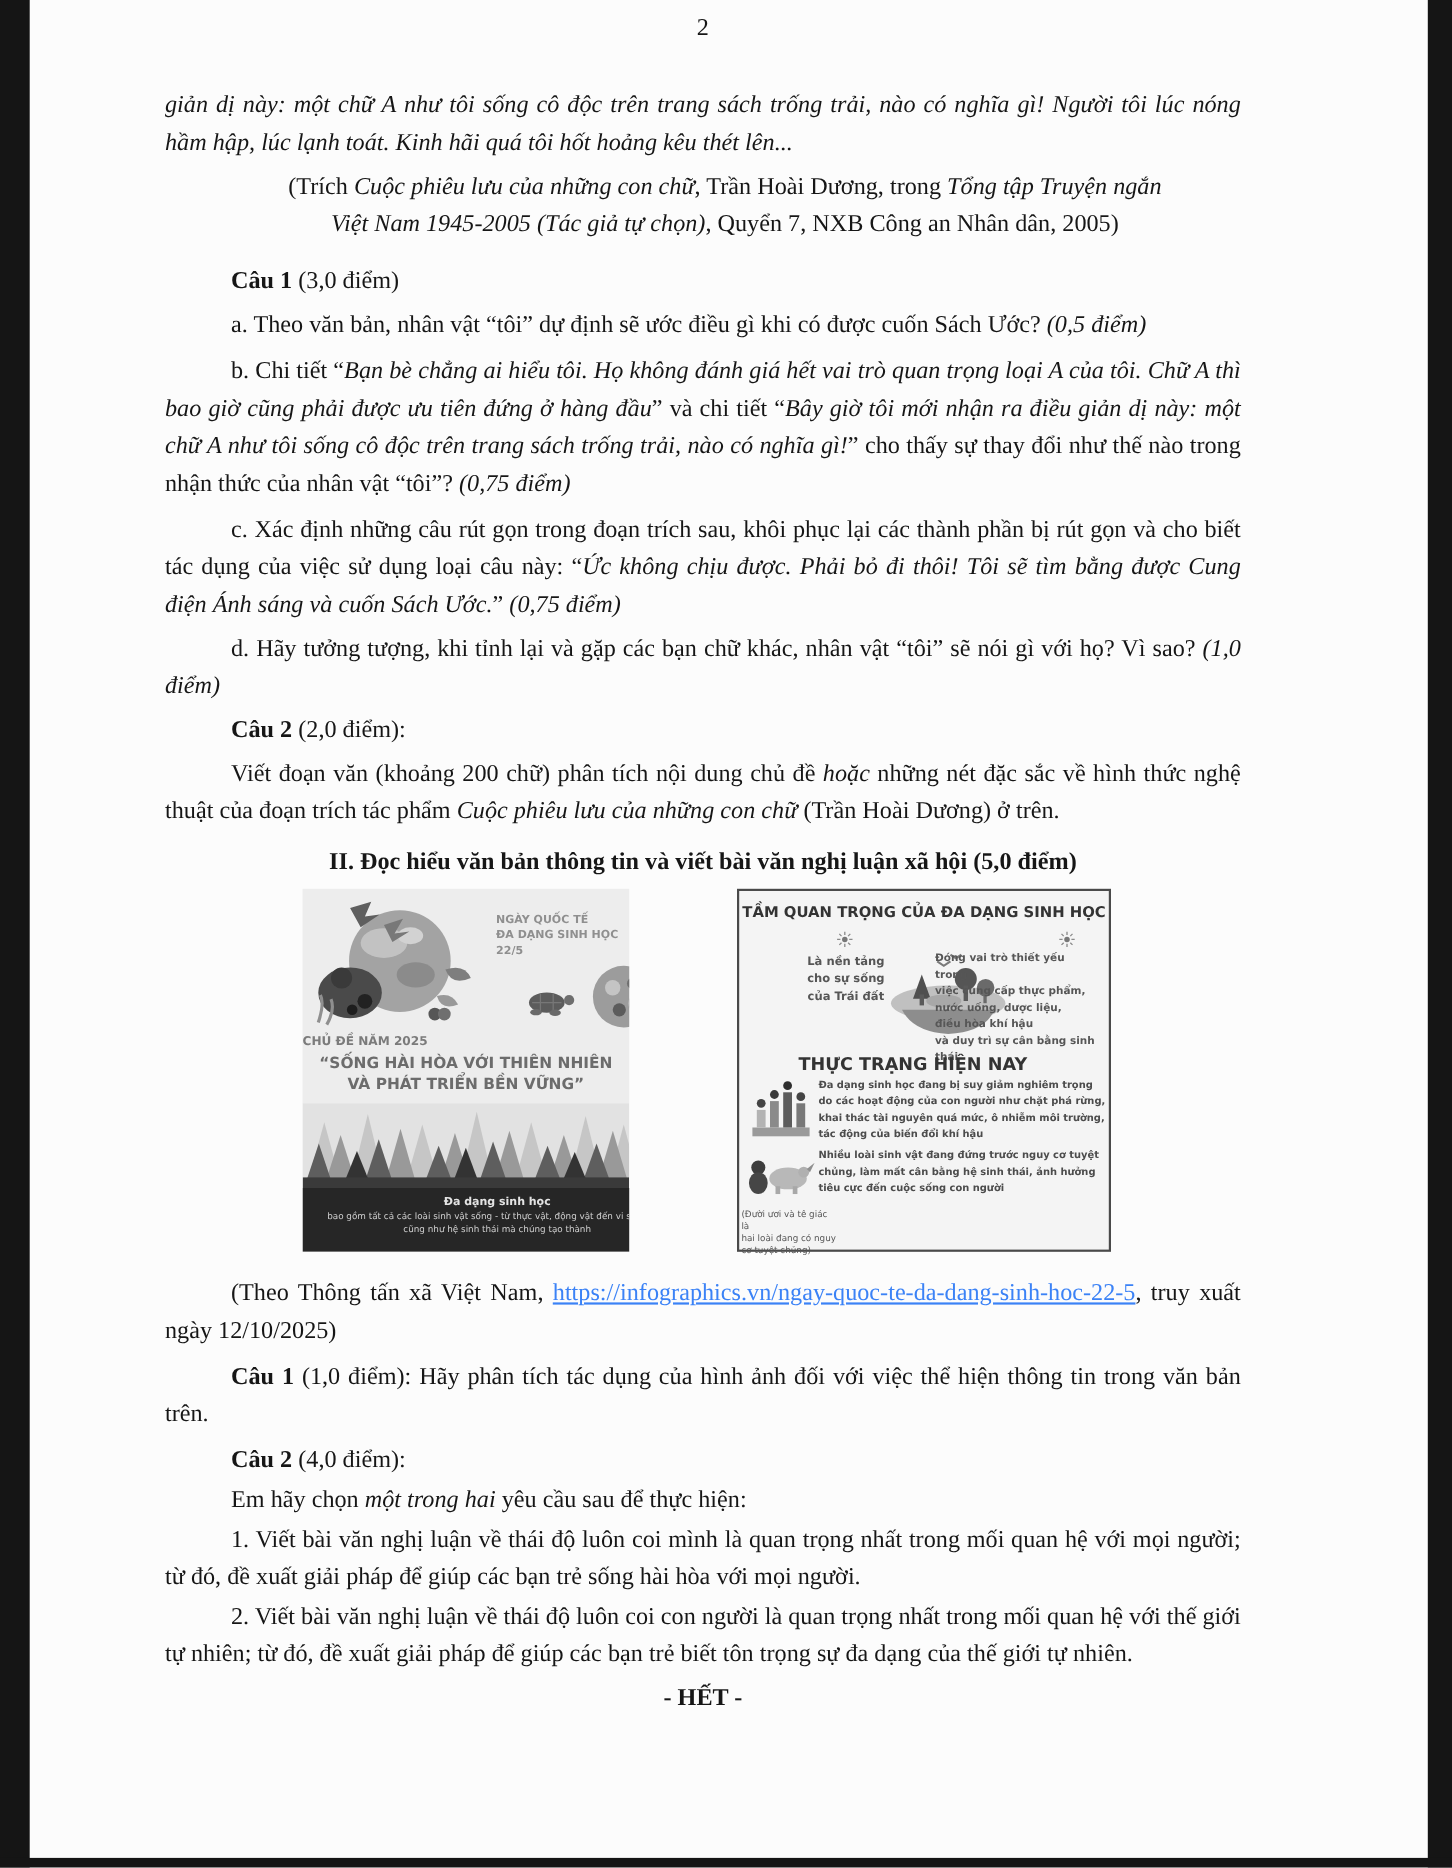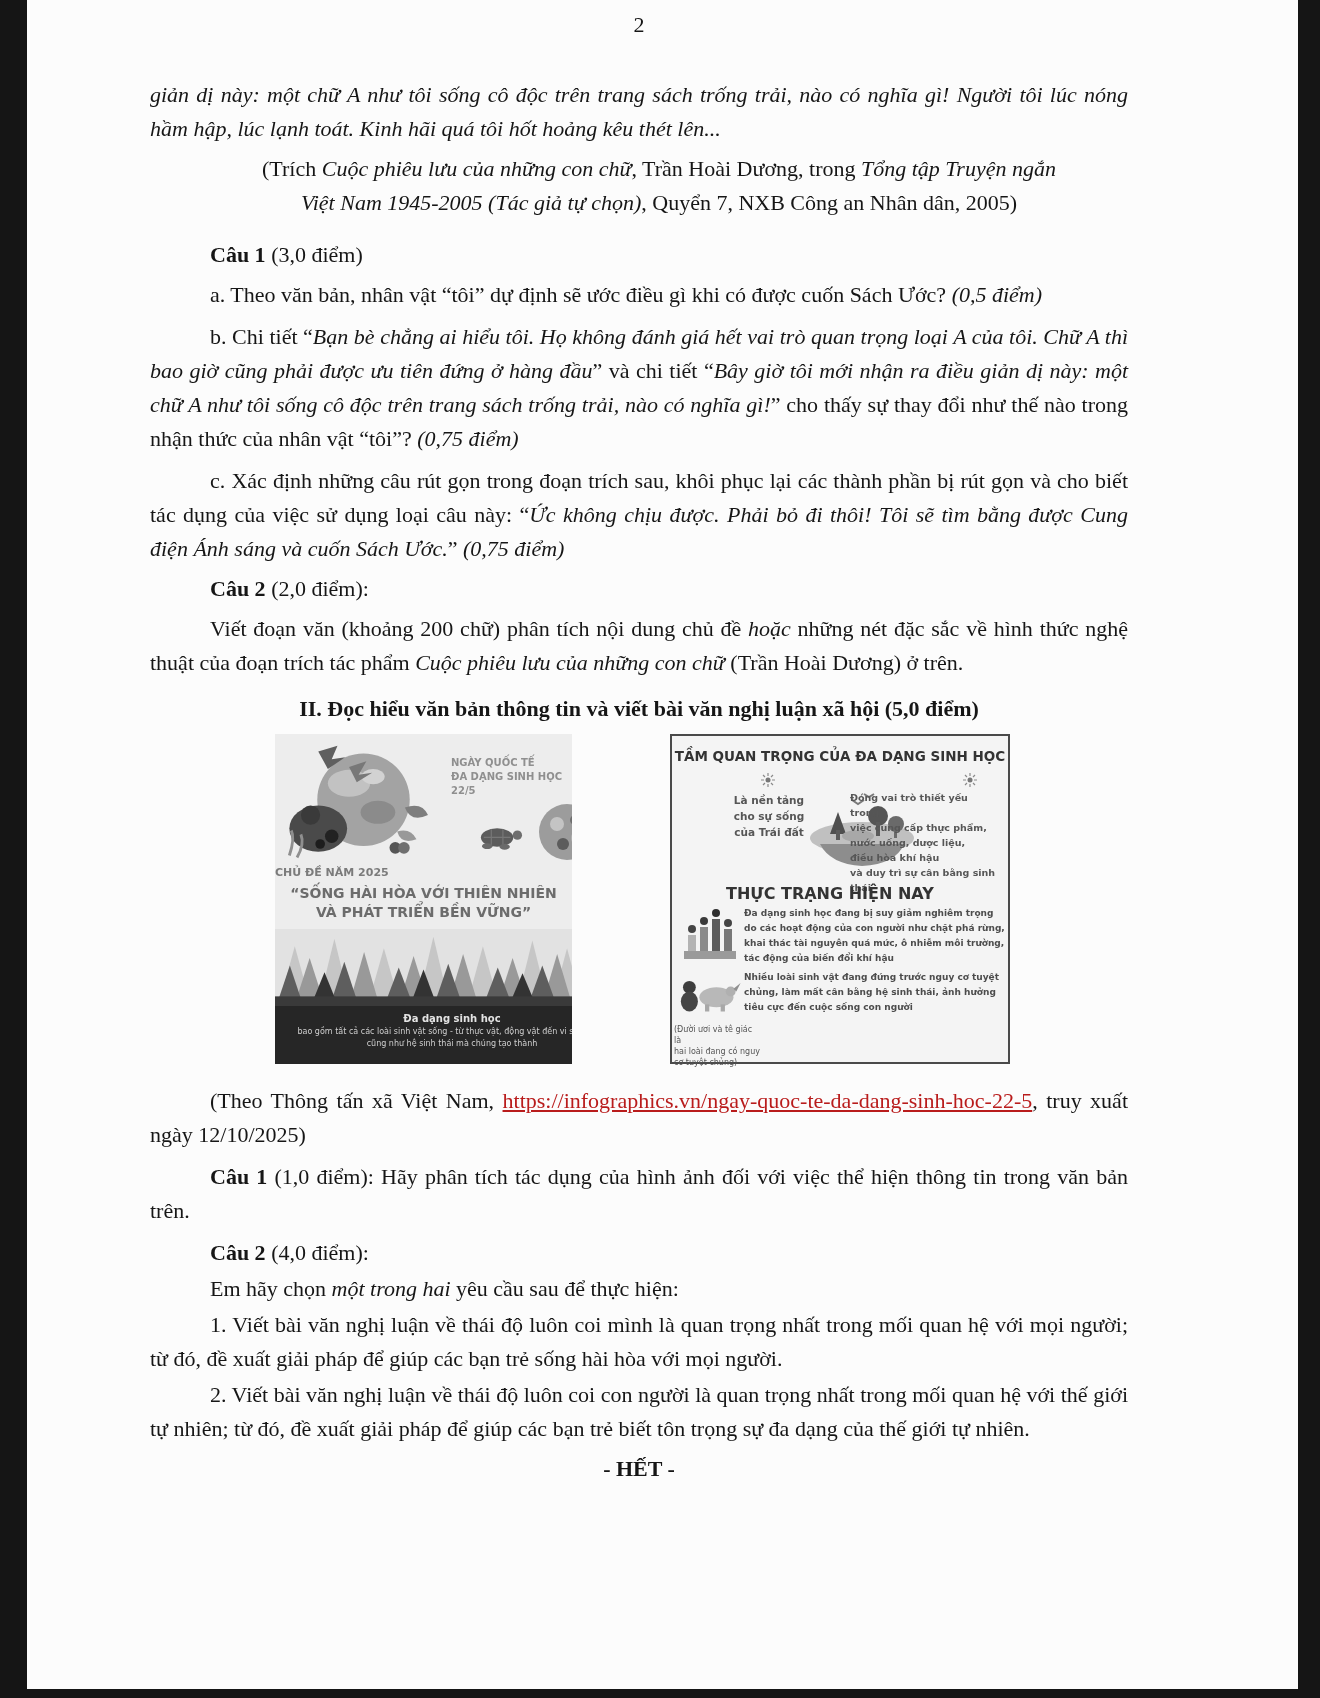--- a/index.html
+++ b/index.html
@@ -12,21 +12,21 @@
   .content{position:absolute;left:150px;top:0;width:978px;}
   .p{font-size:22px;line-height:34px;text-align:justify;margin:0;}
   .indent{text-indent:60px;}
   .pageno{margin-top:8px;text-align:center;}
   .excerpt{margin-top:36px;}
   .citation{margin-top:6px;text-align:center;padding-left:40px;}
   .cau-title{margin-top:18px;}
   .mt6{margin-top:6px;} .mt8{margin-top:8px;} .mt2{margin-top:2px;}
   .heading2{margin-top:12px;text-align:center;font-weight:bold;text-indent:0;}
   .endline{margin-top:6px;text-align:center;font-weight:bold;}
-  a.doclink{color:#b91c1c;text-decoration:underline;cursor:pointer;}
+  a.doclink{color:#3b82f6;text-decoration:underline;cursor:pointer;}
   
   .images-row{position:relative;margin-top:8px;height:330px;}
   .ig{position:absolute;top:0;font-family:"DejaVu Sans","Liberation Sans",sans-serif;}
   .ig1{left:125px;width:297px;height:330px;background:#ededed;overflow:hidden;}
   .ig2{left:520px;width:340px;height:330px;background:#f4f4f4;border:2px solid #4a4a4a;box-sizing:border-box;}
   .abs{position:absolute;}
   .ig1-title{left:176px;top:22px;font-size:10px;font-weight:bold;color:#8f8f8f;line-height:14px;white-space:pre-line;}
   .ig1-theme-label{left:0;top:132px;width:100%;text-align:left;font-size:11px;font-weight:bold;color:#7b7b7b;}
   .ig1-theme{left:0;top:150px;width:100%;text-align:center;font-size:14px;font-weight:bold;color:#6c6c6c;line-height:19px;white-space:pre-line;}
   .ig1-forest{left:0;top:195px;width:297px;height:77px;}
@@ -61,20 +61,21 @@
     </div>
 
     <p class="p indent cau-title"><b>Câu 1</b><span> (3,0 điểm)</span></p>
 
     <p class="p indent mt6"><span>a. Theo văn bản, nhân vật “tôi” dự định sẽ ước điều gì khi có được cuốn Sách Ước? </span><i>(0,5 điểm)</i></p>
 
     <p class="p indent mt8"><span>b. Chi tiết “</span><i>Bạn bè chẳng ai hiểu tôi. Họ không đánh giá hết vai trò quan trọng loại A của tôi. Chữ A thì bao giờ cũng phải được ưu tiên đứng ở hàng đầu</i><span>” và chi tiết “</span><i>Bây giờ tôi mới nhận ra điều giản dị này: một chữ A như tôi sống cô độc trên trang sách trống trải, nào có nghĩa gì!</i><span>” cho thấy sự thay đổi như thế nào trong nhận thức của nhân vật “tôi”? </span><i>(0,75 điểm)</i></p>
 
     <p class="p indent mt8"><span>c. Xác định những câu rút gọn trong đoạn trích sau, khôi phục lại các thành phần bị rút gọn và cho biết tác dụng của việc sử dụng loại câu này: “</span><i>Ức không chịu được. Phải bỏ đi thôi! Tôi sẽ tìm bằng được Cung điện Ánh sáng và cuốn Sách Ước.</i><span>” </span><i>(0,75 điểm)</i></p>
 
+    <p class="p indent mt6"><span>d. Hãy tưởng tượng, khi tỉnh lại và gặp các bạn chữ khác, nhân vật “tôi” sẽ nói gì với họ? Vì sao? </span><i>(1,0 điểm)</i></p>
 
     <p class="p indent mt6"><b>Câu 2</b><span> (2,0 điểm):</span></p>
 
     <p class="p indent mt6"><span>Viết đoạn văn (khoảng 200 chữ) phân tích nội dung chủ đề </span><i>hoặc</i><span> những nét đặc sắc về hình thức nghệ thuật của đoạn trích tác phẩm </span><i>Cuộc phiêu lưu của những con chữ</i><span> (Trần Hoài Dương) ở trên.</span></p>
 
     <p class="p heading2">II. Đọc hiểu văn bản thông tin và viết bài văn nghị luận xã hội (5,0 điểm)</p>
 
     <div class="images-row">
 
       <div class="ig ig1">

